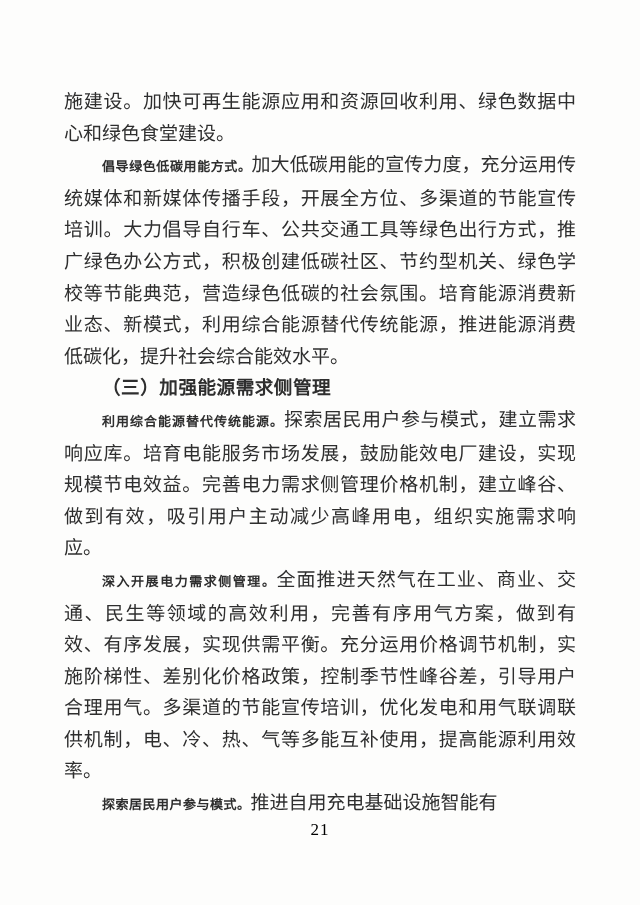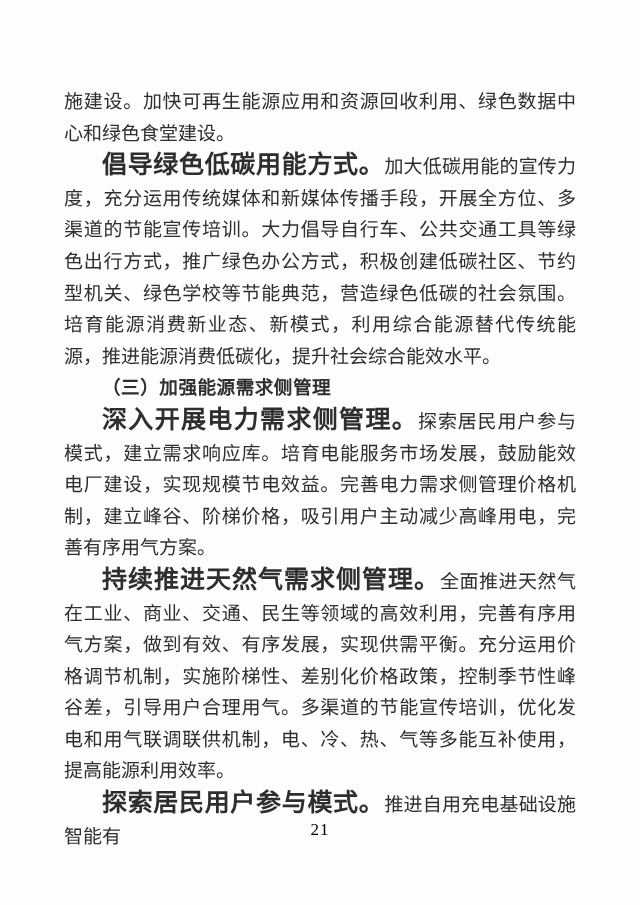--- a/index.html
+++ b/index.html
@@ -35,21 +35,21 @@
   }
   p.para.indent {
     text-indent: 2em;
   }
   .run {
     
   }
   .run.bold {
     font-weight: 700;
     font-family: "Liberation Sans", "DejaVu Sans", sans-serif;
-    font-size: 25px;
+    font-size: 13px;
     letter-spacing: 0.5px;
   }
   p.heading .run {
     font-weight: 700;
     font-family: Liberation Sans, sans-serif;
     font-size: 18.6px;
     letter-spacing: 0.5px;
   }
   .page-footer {
     position: absolute;
@@ -66,20 +66,20 @@
   }
 </style>
 </head>
 <body>
 
 <div class="page" style="background: rgb(253, 253, 252);">
   <main class="content" id="page-body" style="color: rgb(46, 46, 46);">
       <p class="para"><span class="run">施建设。加快可再生能源应用和资源回收利用、绿色数据中心和绿色食堂建设。</span></p>
       <p class="para indent"><span class="run bold">倡导绿色低碳用能方式。</span><span class="run">加大低碳用能的宣传力度，充分运用传统媒体和新媒体传播手段，开展全方位、多渠道的节能宣传培训。大力倡导自行车、公共交通工具等绿色出行方式，推广绿色办公方式，积极创建低碳社区、节约型机关、绿色学校等节能典范，营造绿色低碳的社会氛围。培育能源消费新业态、新模式，利用综合能源替代传统能源，推进能源消费低碳化，提升社会综合能效水平。</span></p>
       <p class="para heading indent"><span class="run bold">（三）加强能源需求侧管理</span></p>
-      <p class="para indent"><span class="run bold">深入开展电力需求侧管理。</span><span class="run">探索居民用户参与模式，建立需求响应库。培育电能服务市场发展，鼓励能效电厂建设，实现规模节电效益。完善电力需求侧管理价格机制，建立峰谷、阶梯价格，吸引用户主动减少高峰用电，完善有序用气方案。</span></p>
-      <p class="para indent"><span class="run bold">持续推进天然气需求侧管理。</span><span class="run">全面推进天然气在工业、商业、交通、民生等领域的高效利用，完善有序用气方案，做到有效、有序发展，实现供需平衡。充分运用价格调节机制，实施阶梯性、差别化价格政策，控制季节性峰谷差，引导用户合理用气。多渠道的节能宣传培训，优化发电和用气联调联供机制，电、冷、热、气等多能互补使用，提高能源利用效率。</span></p>
+      <p class="para indent"><span class="run bold">利用综合能源替代传统能源。</span><span class="run">探索居民用户参与模式，建立需求响应库。培育电能服务市场发展，鼓励能效电厂建设，实现规模节电效益。完善电力需求侧管理价格机制，建立峰谷、做到有效，吸引用户主动减少高峰用电，组织实施需求响应。</span></p>
+      <p class="para indent"><span class="run bold">深入开展电力需求侧管理。</span><span class="run">全面推进天然气在工业、商业、交通、民生等领域的高效利用，完善有序用气方案，做到有效、有序发展，实现供需平衡。充分运用价格调节机制，实施阶梯性、差别化价格政策，控制季节性峰谷差，引导用户合理用气。多渠道的节能宣传培训，优化发电和用气联调联供机制，电、冷、热、气等多能互补使用，提高能源利用效率。</span></p>
       <p class="para indent"><span class="run bold">探索居民用户参与模式。</span><span class="run">推进自用充电基础设施智能有</span></p>
     </main>
   <footer class="page-footer">
     <span class="page-number">21</span>
   </footer>
 </div>
 
 </body></html>

